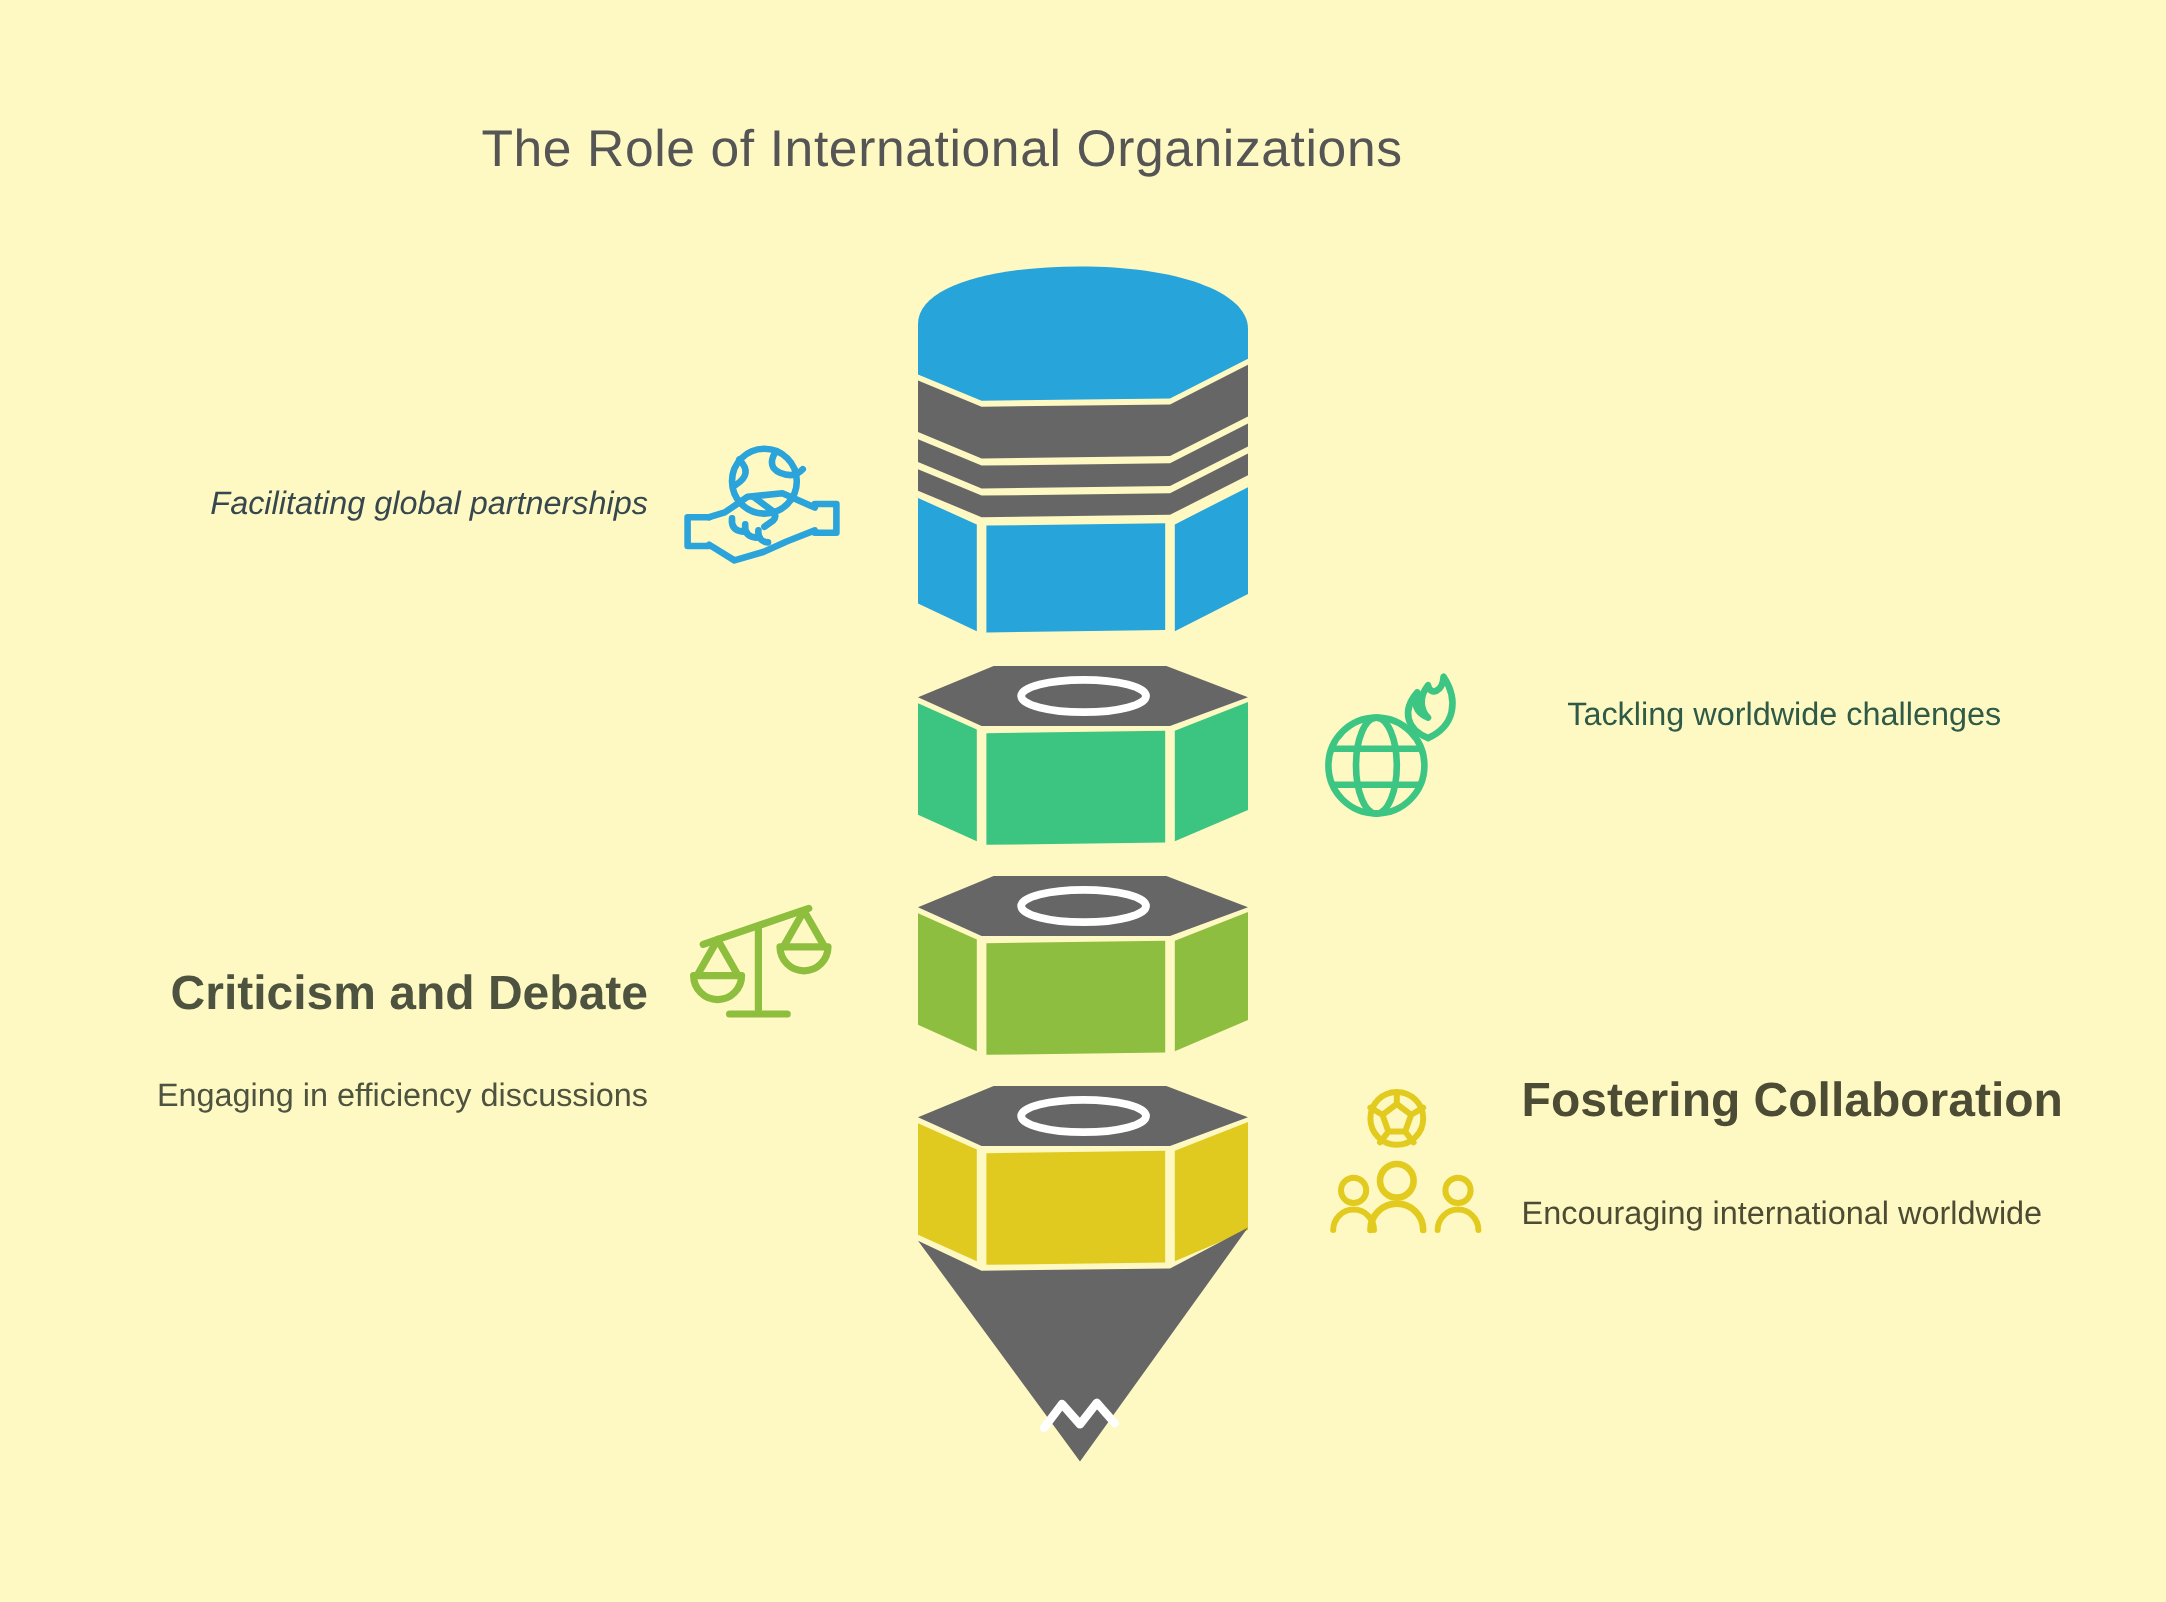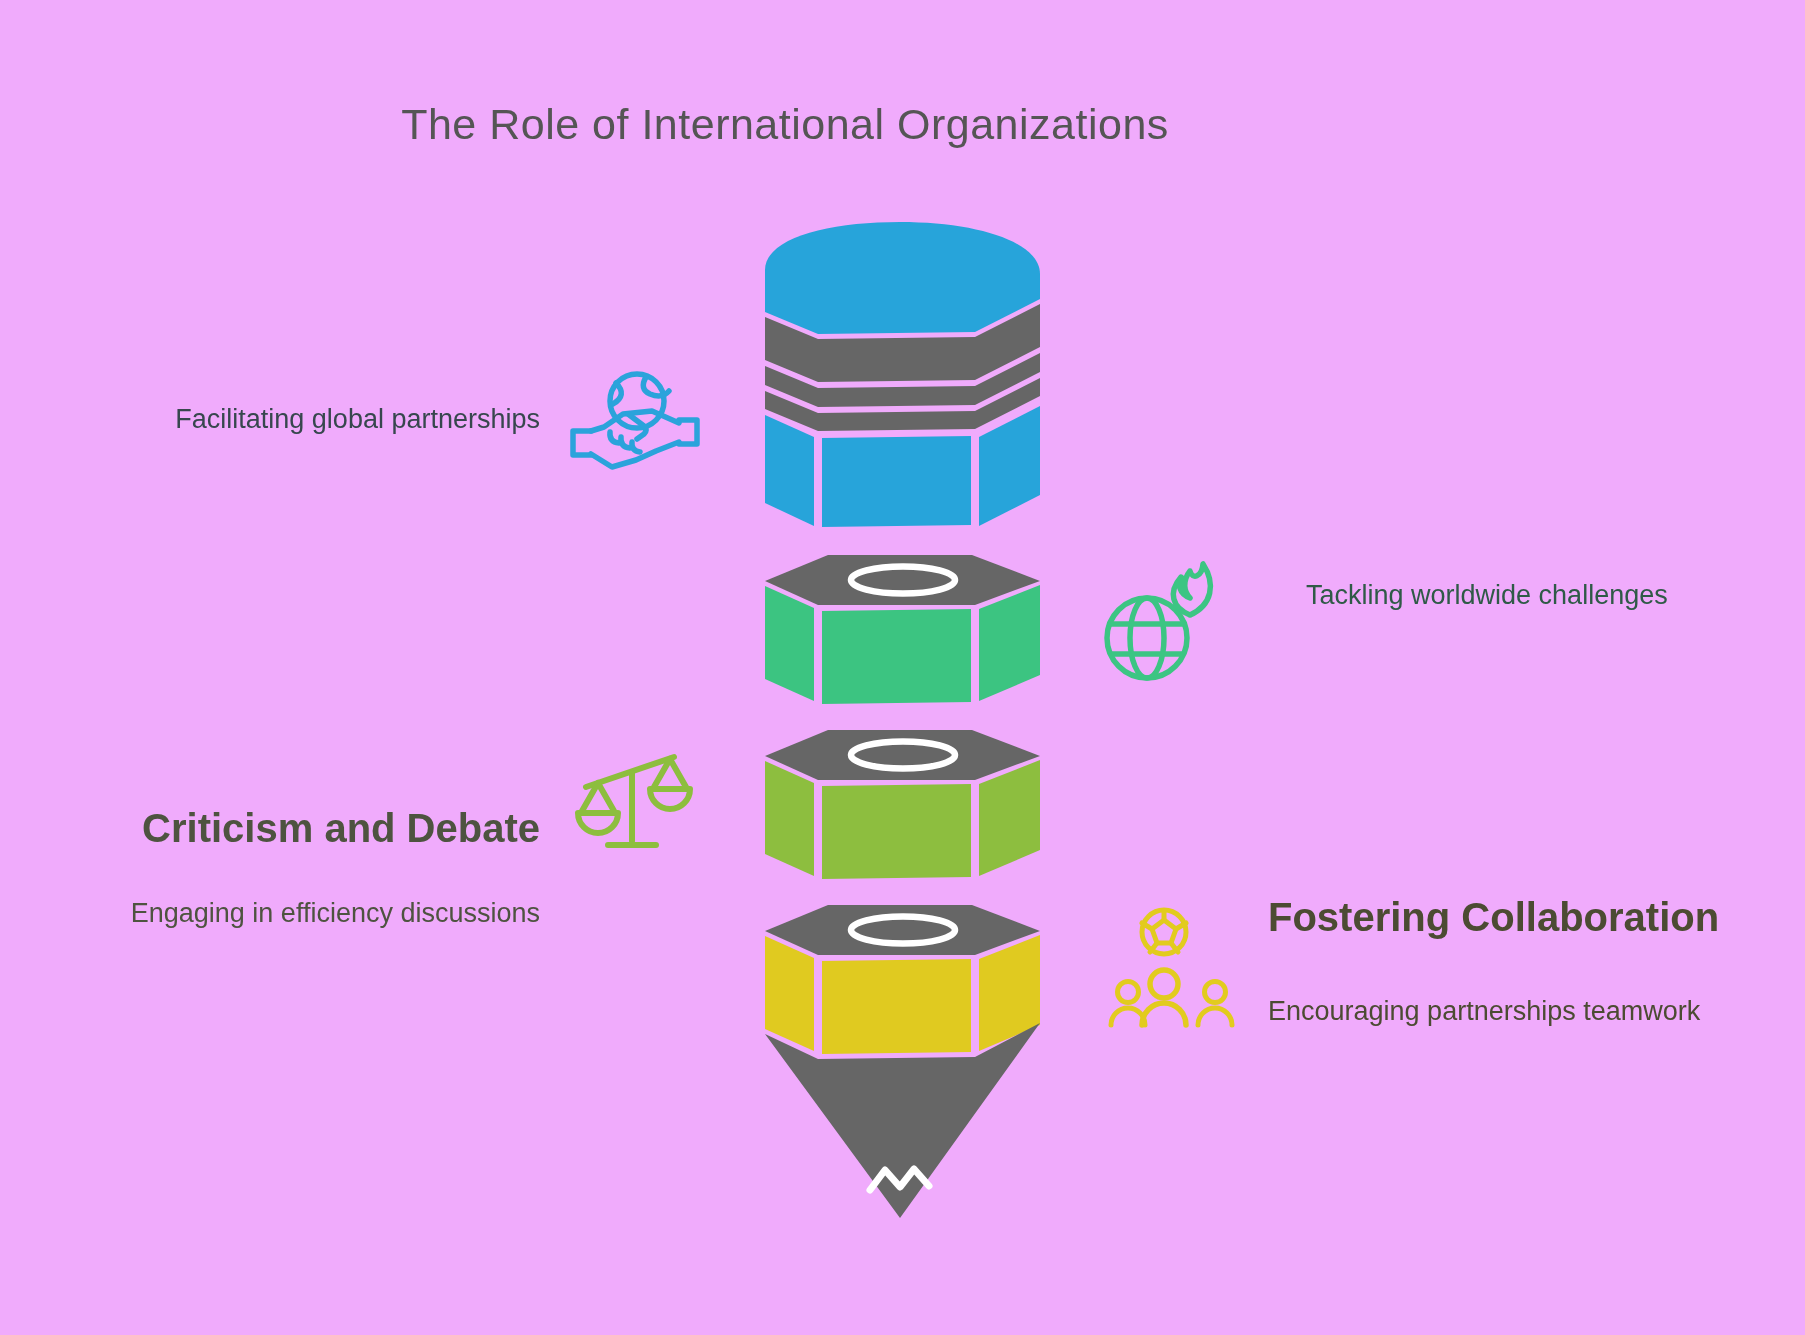--- a/index.html
+++ b/index.html
@@ -1,27 +1,27 @@
 <!DOCTYPE html>
 <html><head>
 <meta charset="utf-8">
 <style>
   html,body{margin:0;padding:0;background:#ffffff;}
-  #stage{position:relative;width:1805px;height:1335px;background:#f0abfc;overflow:hidden;
+  #stage{position:relative;width:1805px;height:1335px;background:#fef9c3;overflow:hidden;
          font-family:"Liberation Sans", sans-serif;}
   .page-title{position:absolute;left:85px;top:100px;width:1400px;text-align:center;
               font-size:43px;font-weight:400;color:#555555;letter-spacing:0.5px;}
   .block{position:absolute;}
   .block h2{margin:0;font-size:40px;font-weight:700;line-height:52px;letter-spacing:0px;}
   .block p{margin:0;font-size:27px;font-weight:400;line-height:30px;}
   .block.left{text-align:right;}
   .block.right{text-align:left;}
   .c1{color:#37474E;} .c2{color:#2F5A47;} .c3{color:#4E5340;} .c4{color:#4C4B33;}
   #block-1{left:60px; top:344px; width:480px;}
-  #block-1 p{margin-top:60px;}
+  #block-1 p{margin-top:60px;font-style:italic;}
   #block-2{left:1268px; top:508px; width:470px;}
   #block-2 p{margin-top:72px;margin-left:38px;}
   #block-3{left:60px; top:802px; width:480px;}
   #block-3 p{margin-top:44px;}
   #block-4{left:1268px; top:891px; width:470px;}
   #block-4 p{margin-top:53px;}
   .icon{position:absolute;}
   #icon-1{left:566px; top:370px;}
   #icon-2{left:1100px; top:548px;}
   #icon-3{left:570px; top:737px;}
@@ -92,21 +92,21 @@
     <p>Tackling worldwide challenges</p>
   </div>
 
   <div id="block-3" class="block left c3">
     <h2>Criticism and Debate</h2>
     <p>Engaging in efficiency discussions</p>
   </div>
 
   <div id="block-4" class="block right c4">
     <h2>Fostering Collaboration</h2>
-    <p>Encouraging partnerships teamwork</p>
+    <p>Encouraging international worldwide</p>
   </div>
 
   <svg id="icon-1" class="icon" width="138" height="140" viewBox="0 0 138 140">
     <g fill="none" stroke-width="5.5" stroke-linecap="round" stroke-linejoin="round" stroke="#2BA3DB">
       <circle cx="71" cy="31" r="27"></circle>
       <path d="M50,13 q12,12 -3,21"></path>
       <path d="M80,7 q-7,12 4,17 q12,5 19,-3"></path>
       <path d="M25,61 H7 V85 H25"></path>
       <path d="M113,50 H131 V74 H113"></path>
       <path d="M113,53 L86,41 L57,44 L38,57 L25,61"></path>

